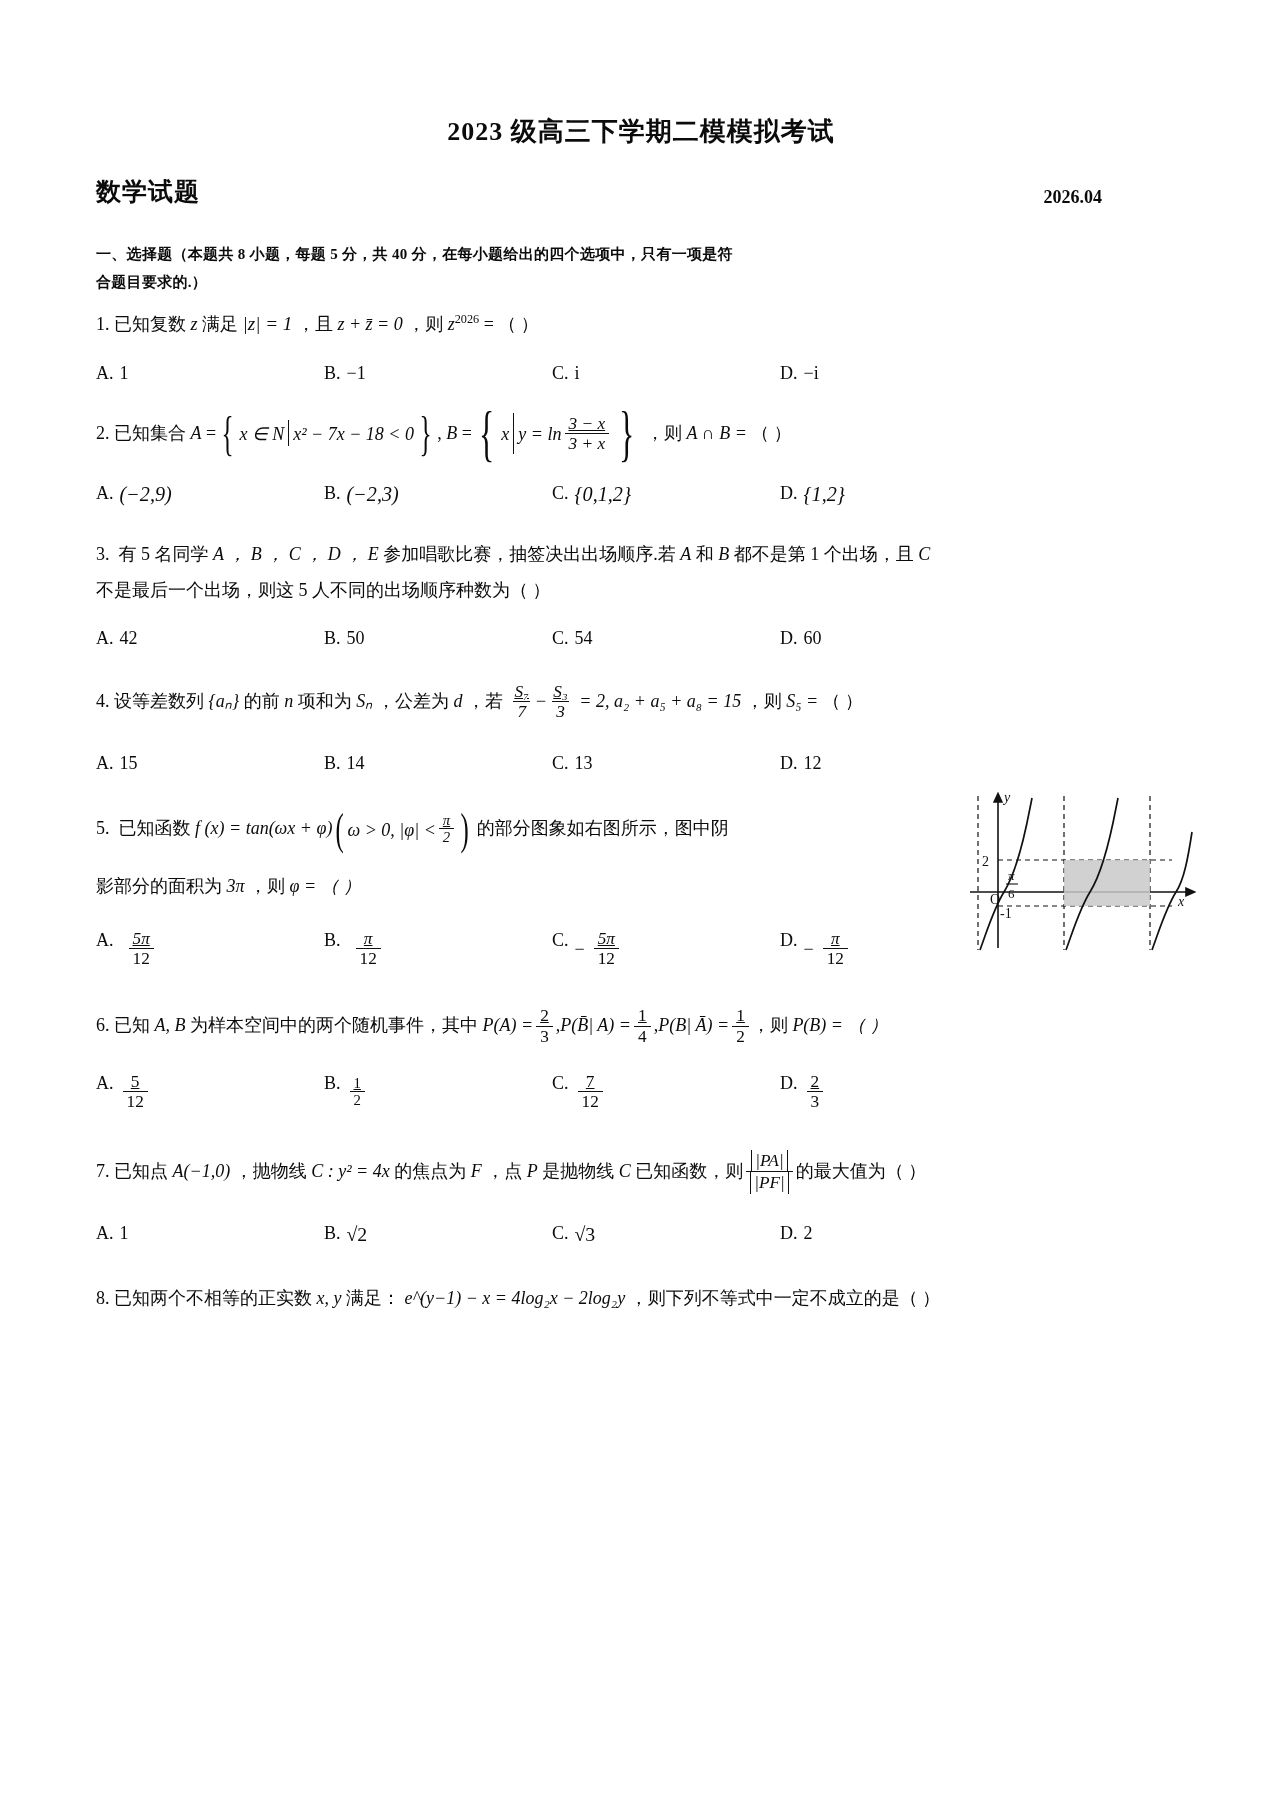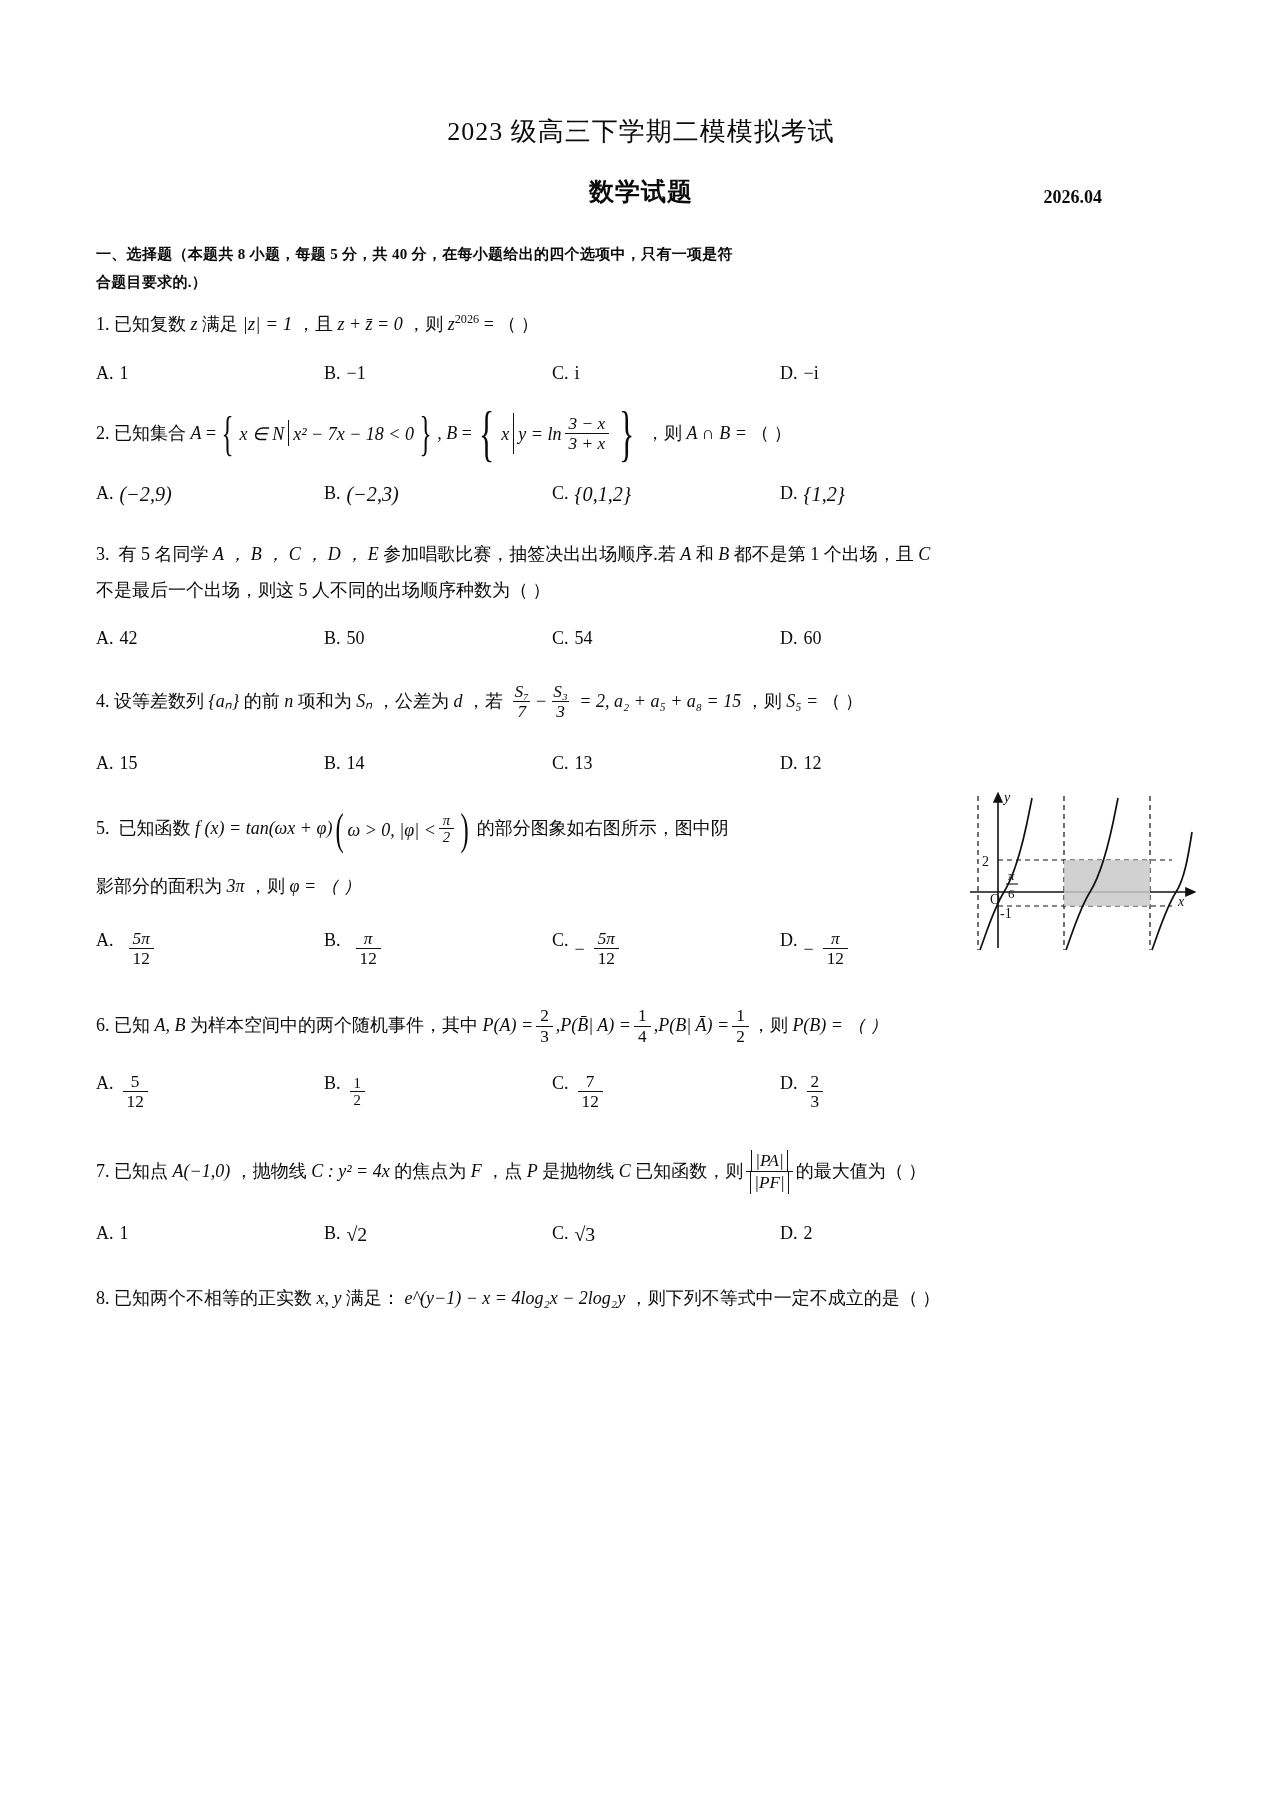--- a/index.html
+++ b/index.html
@@ -24,33 +24,33 @@
   .content {
     position: absolute;
     left: 96px;
     top: 96px;
     width: 1090px;
   }
 
   
   .doc-title {
     text-align: center;
-    font-weight: normal;
+    font-weight: bold;
     font-size: 26px;
     letter-spacing: 1px;
     margin: 18px 0 0 0;
     font-family: "Liberation Serif", "DejaVu Serif", serif;
   }
   .subtitle-row {
     position: relative;
     margin-top: 26px;
     height: 40px;
   }
   .doc-subtitle {
-    text-align: center;
+    text-align: left;
     font-weight: bold;
     font-size: 25px;
     letter-spacing: 1px;
   }
   .doc-date {
     position: absolute;
     right: 84px;
     top: 12px;
     font-weight: bold;
     font-size: 18px;
@@ -100,21 +100,21 @@
     display: inline-flex;
     flex-direction: column;
     align-items: center;
     vertical-align: middle;
     margin: 0 3px;
     line-height: 1.12;
     font-size: .96em;
     position: relative;
     top: -1px;
   }
-  .frac .num { padding: 0 4px; }
+  .frac .num { padding: 0 4px; text-decoration: underline; }
   .frac .den { padding: 0 4px; border-top: 1.3px solid #111; }
   .frac.sm { font-size: .82em; }
 
   .abs {
     border-left: 1.3px solid #111;
     border-right: 1.3px solid #111;
     padding: 0 3px;
     display: inline-block;
     line-height: 1.25;
   }

